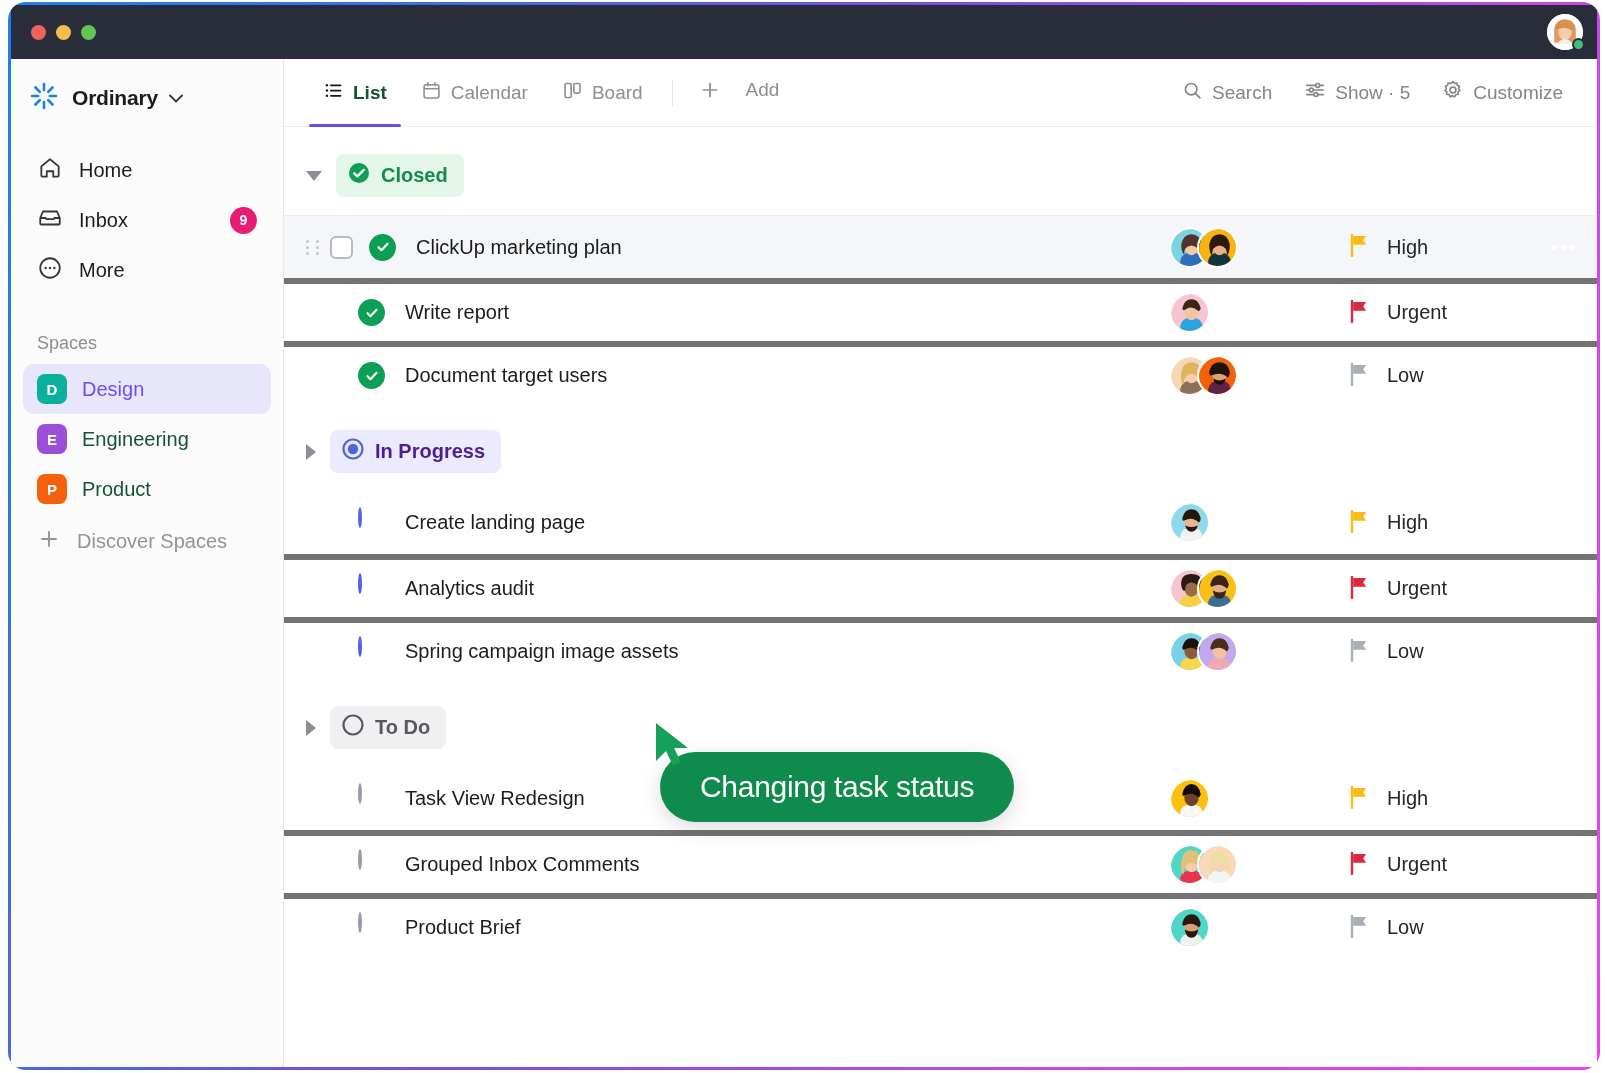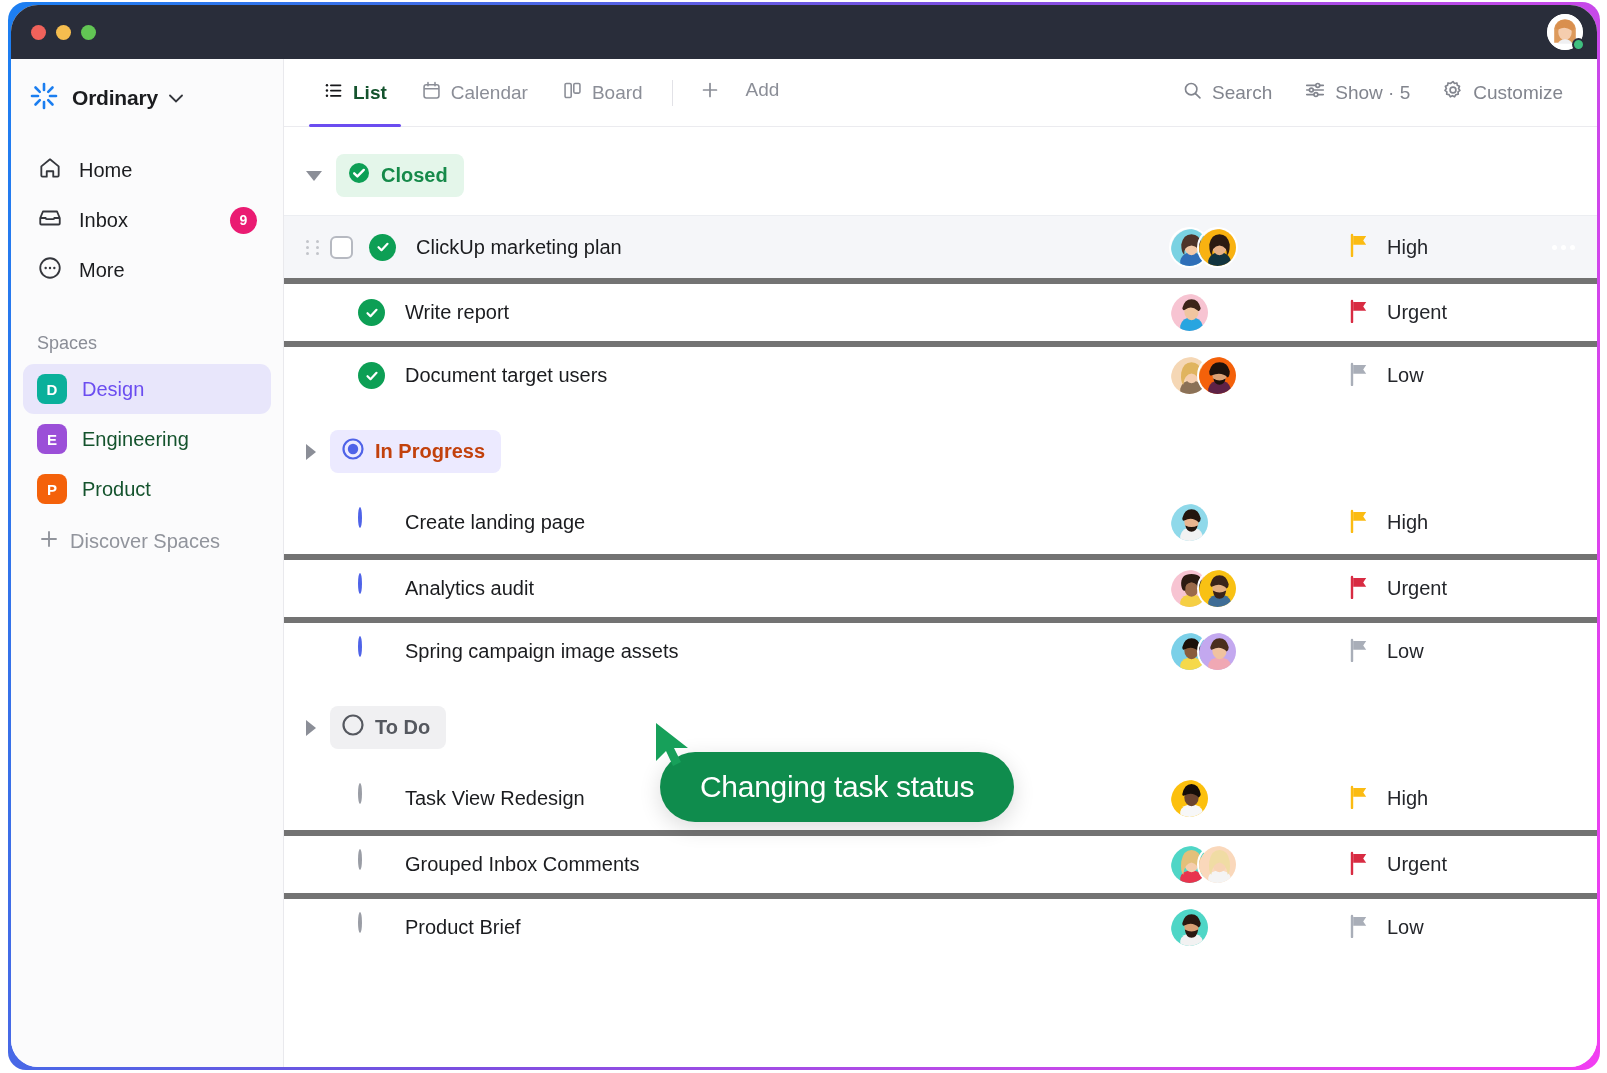--- a/index.html
+++ b/index.html
@@ -15,21 +15,21 @@
     left: 8px; top: 2px;
     width: 1592px; height: 1068px;
     border-radius: 18px;
     padding: 3px;
     background: linear-gradient(115deg, #1c7ff2 0%, #3a6fe8 18%, #7a4fe0 45%, #c04ae8 72%, #f23df2 100%);
     overflow: hidden;
   }
   #window-inner {
     position: relative;
     width: 100%; height: 100%;
-    border-radius: 27px;
+    border-radius: 2px;
     background: #ffffff;
     overflow: hidden;
   }
   
   #titlebar {
     position: absolute; left: 0; top: 0;
     width: 100%; height: 54px;
     background: #292d3a;
     display: flex; align-items: center;
   }
@@ -99,21 +99,21 @@
   .space-item.active { background: #e8e6fb; }
   .space-item.active .space-label { color: #6b4df0; font-weight: 500; }
   .space-avatar {
     width: 30px; height: 30px; border-radius: 8px;
     display: flex; align-items: center; justify-content: center;
     color: #fff; font-size: 15px; font-weight: 700;
     flex: 0 0 30px;
   }
   .space-label { font-size: 20px; color: #14532d; }
   #discover-row {
-    display: flex; align-items: center; gap: 9px;
+    display: flex; align-items: center; gap: 16px;
     height: 50px; padding: 0 26px; cursor: pointer; margin-top: 2px;
   }
   #discover-label { font-size: 20px; color: #91949c; }
   
   #main { flex: 1 1 auto; position: relative; background: #fff; overflow: hidden; }
   #toolbar {
     height: 68px; display: flex; align-items: center;
     border-bottom: 1px solid #ebebef;
     padding: 0 22px 0 22px;
     position: relative;
@@ -145,21 +145,21 @@
   }
   .caret { width: 0; height: 0; cursor: pointer; flex: 0 0 auto; }
   .caret.down { border-left: 8px solid transparent; border-right: 8px solid transparent; border-top: 10px solid #8b8e97; }
   .caret.right { border-top: 8px solid transparent; border-bottom: 8px solid transparent; border-left: 10px solid #8b8e97; }
   .status-pill {
     display: inline-flex; align-items: center; gap: 10px;
     padding: 7px 16px 7px 11px; border-radius: 8px;
     font-size: 20px; font-weight: 700; cursor: pointer;
   }
   .pill-closed { background: #e4f6ea; color: #168a4a; }
-  .pill-progress { background: #eceaff; color: #c2410c; }
+  .pill-progress { background: #eceaff; color: #4c1d95; }
   .pill-todo { background: #f0f0f2; color: #55585f; }
   .task-row {
     display: flex; align-items: center;
     height: 63px; padding-left: 22px; padding-right: 18px;
     border-top: 6px solid #737373;
     position: relative; cursor: pointer;
   }
   .task-row.first-of-group { border-top: none; }
   .task-row.hovered { background: #f5f6f9; border-top: 1px solid #eceef2; }
   .drag-handle {

